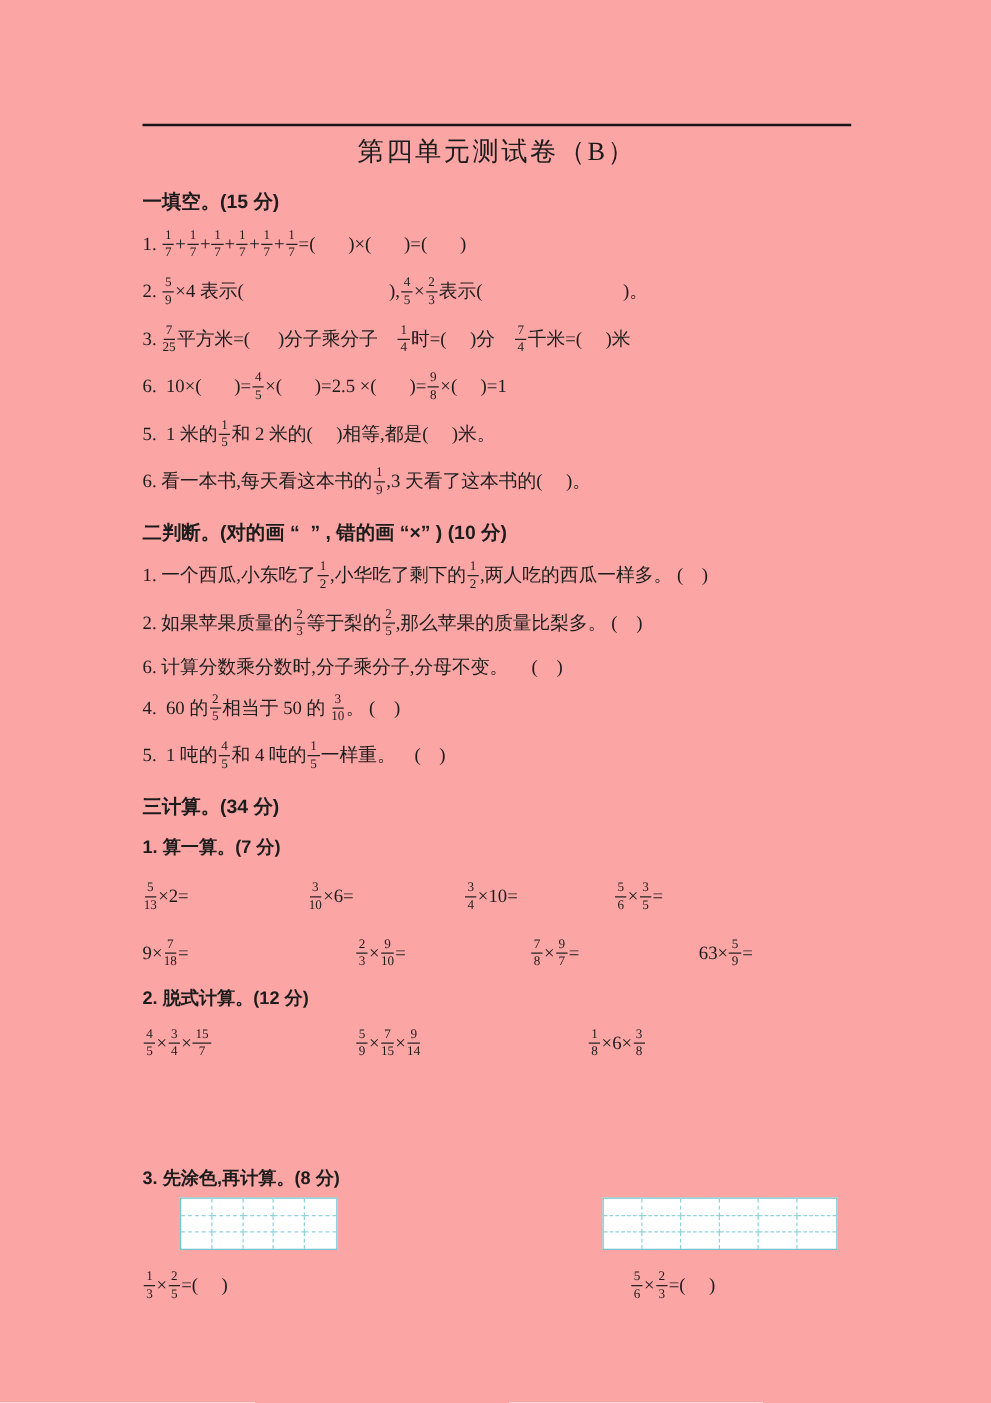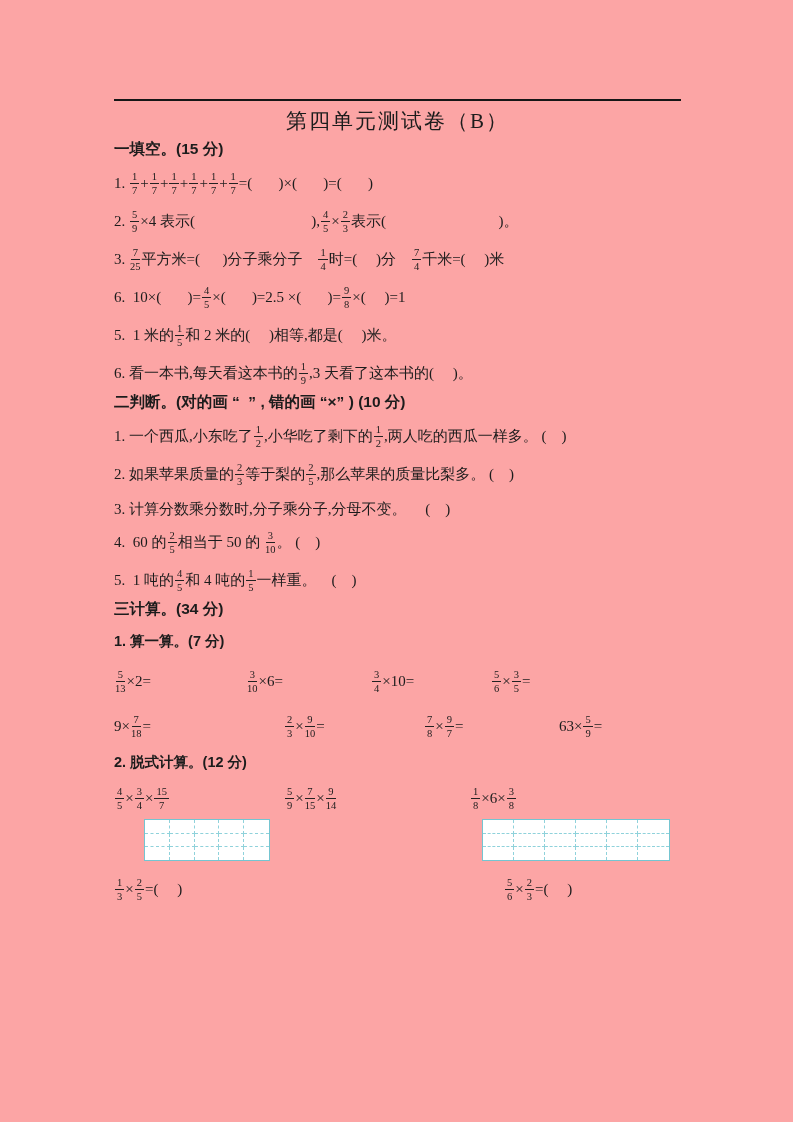--- a/index.html
+++ b/index.html
@@ -10,21 +10,21 @@
     color:#1c1c1c;font-size:15px;
   }
   .toprule{border-top:2px solid #161616;height:0;margin-bottom:6px;}
   .title{
     text-align:center;font-size:21px;font-weight:normal;
     margin:6px 0 4px;letter-spacing:2px;
     font-family:"Liberation Serif","DejaVu Serif",serif;
   }
   .line{white-space:pre-wrap;}
   .h{font-family:"Liberation Sans","DejaVu Sans",sans-serif;font-weight:700;
-     font-size:15.5px;margin-top:4px;}
+     font-size:15.5px;margin-top:16px;}
   .sub{font-family:"Liberation Sans","DejaVu Sans",sans-serif;font-weight:700;
      font-size:14.5px;margin-top:12px;}
   .sub.gap-lg{margin-top:84px;}
   .item{margin-top:11px;}
   .row{display:flex;margin-top:18px;}
   .row .cell{white-space:pre;}
   .row-calc1 .cell:nth-child(1){width:132px;}
   .row-calc1 .cell:nth-child(2){width:125px;}
   .row-calc1 .cell:nth-child(3){width:120px;}
   .row-calc2 .cell:nth-child(1){width:170px;}
@@ -58,29 +58,30 @@
       <div class="line h"><span>一填空。(15 分)</span></div>
       <div class="line item"><span>1. </span><span class="frac"><span class="num">1</span><span class="den">7</span></span><span>+</span><span class="frac"><span class="num">1</span><span class="den">7</span></span><span>+</span><span class="frac"><span class="num">1</span><span class="den">7</span></span><span>+</span><span class="frac"><span class="num">1</span><span class="den">7</span></span><span>+</span><span class="frac"><span class="num">1</span><span class="den">7</span></span><span>+</span><span class="frac"><span class="num">1</span><span class="den">7</span></span><span>=(       )×(       )=(       )</span></div>
       <div class="line item"><span>2. </span><span class="frac"><span class="num">5</span><span class="den">9</span></span><span>×4 表示(</span><span>                               </span><span>),</span><span class="frac"><span class="num">4</span><span class="den">5</span></span><span>×</span><span class="frac"><span class="num">2</span><span class="den">3</span></span><span>表示(</span><span>                              </span><span>)。</span></div>
       <div class="line item"><span>3. </span><span class="frac"><span class="num">7</span><span class="den">25</span></span><span>平方米=(      )分子乘分子    </span><span class="frac"><span class="num">1</span><span class="den">4</span></span><span>时=(     )分    </span><span class="frac"><span class="num">7</span><span class="den">4</span></span><span>千米=(     )米</span></div>
       <div class="line item"><span>6.  10×(       )=</span><span class="frac"><span class="num">4</span><span class="den">5</span></span><span>×(       )=2.5 ×(       )=</span><span class="frac"><span class="num">9</span><span class="den">8</span></span><span>×(     )=1</span></div>
       <div class="line item"><span>5.  1 米的</span><span class="frac"><span class="num">1</span><span class="den">5</span></span><span>和 2 米的(     )相等,都是(     )米。</span></div>
       <div class="line item"><span>6. 看一本书,每天看这本书的</span><span class="frac"><span class="num">1</span><span class="den">9</span></span><span>,3 天看了这本书的(     )。</span></div>
       <div class="line h"><span>二判断。(对的画 “  ” , 错的画 “×” ) (10 分)</span></div>
       <div class="line item"><span>1. 一个西瓜,小东吃了</span><span class="frac"><span class="num">1</span><span class="den">2</span></span><span>,小华吃了剩下的</span><span class="frac"><span class="num">1</span><span class="den">2</span></span><span>,两人吃的西瓜一样多。 (    )</span></div>
       <div class="line item"><span>2. 如果苹果质量的</span><span class="frac"><span class="num">2</span><span class="den">3</span></span><span>等于梨的</span><span class="frac"><span class="num">2</span><span class="den">5</span></span><span>,那么苹果的质量比梨多。 (    )</span></div>
-      <div class="line item"><span>3. 计算分数乘分数时,分子乘分子,分母不变。　 (    )</span></div>
+      <div class="line item"><span>6. 计算分数乘分数时,分子乘分子,分母不变。　 (    )</span></div>
       <div class="line item"><span>4.  60 的</span><span class="frac"><span class="num">2</span><span class="den">5</span></span><span>相当于 50 的 </span><span class="frac"><span class="num">3</span><span class="den">10</span></span><span>。 (    )</span></div>
       <div class="line item"><span>5.  1 吨的</span><span class="frac"><span class="num">4</span><span class="den">5</span></span><span>和 4 吨的</span><span class="frac"><span class="num">1</span><span class="den">5</span></span><span>一样重。　(    )</span></div>
       <div class="line h"><span>三计算。(34 分)</span></div>
       <div class="line sub"><span>1. 算一算。(7 分)</span></div>
       <div class="line row row-calc1"><span class="cell"><span class="frac"><span class="num">5</span><span class="den">13</span></span><span>×2=</span></span><span class="cell"><span class="frac"><span class="num">3</span><span class="den">10</span></span><span>×6=</span></span><span class="cell"><span class="frac"><span class="num">3</span><span class="den">4</span></span><span>×10=</span></span><span class="cell"><span class="frac"><span class="num">5</span><span class="den">6</span></span><span>×</span><span class="frac"><span class="num">3</span><span class="den">5</span></span><span>=</span></span></div>
       <div class="line row row-calc2"><span class="cell"><span>9×</span><span class="frac"><span class="num">7</span><span class="den">18</span></span><span>=</span></span><span class="cell"><span class="frac"><span class="num">2</span><span class="den">3</span></span><span>×</span><span class="frac"><span class="num">9</span><span class="den">10</span></span><span>=</span></span><span class="cell"><span class="frac"><span class="num">7</span><span class="den">8</span></span><span>×</span><span class="frac"><span class="num">9</span><span class="den">7</span></span><span>=</span></span><span class="cell"><span>63×</span><span class="frac"><span class="num">5</span><span class="den">9</span></span><span>=</span></span></div>
       <div class="line sub"><span>2. 脱式计算。(12 分)</span></div>
       <div class="line row row-tuoshi"><span class="cell"><span class="frac"><span class="num">4</span><span class="den">5</span></span><span>×</span><span class="frac"><span class="num">3</span><span class="den">4</span></span><span>×</span><span class="frac"><span class="num">15</span><span class="den">7</span></span></span><span class="cell"><span class="frac"><span class="num">5</span><span class="den">9</span></span><span>×</span><span class="frac"><span class="num">7</span><span class="den">15</span></span><span>×</span><span class="frac"><span class="num">9</span><span class="den">14</span></span></span><span class="cell"><span class="frac"><span class="num">1</span><span class="den">8</span></span><span>×6×</span><span class="frac"><span class="num">3</span><span class="den">8</span></span></span></div>
+      <div class="line sub gap-lg"><span>3. 先涂色,再计算。(8 分)</span></div>
       <div class="grids">
         <div class="grid left" style="border: 1px solid rgb(116, 197, 209); grid-template-columns: repeat(5, 1fr); grid-template-rows: repeat(3, 1fr);">
           <div class="cell-g"></div>
           <div class="cell-g"></div>
           <div class="cell-g"></div>
           <div class="cell-g"></div>
           <div class="cell-g" style="border-right: none;"></div>
           <div class="cell-g"></div>
           <div class="cell-g"></div>
           <div class="cell-g"></div>

